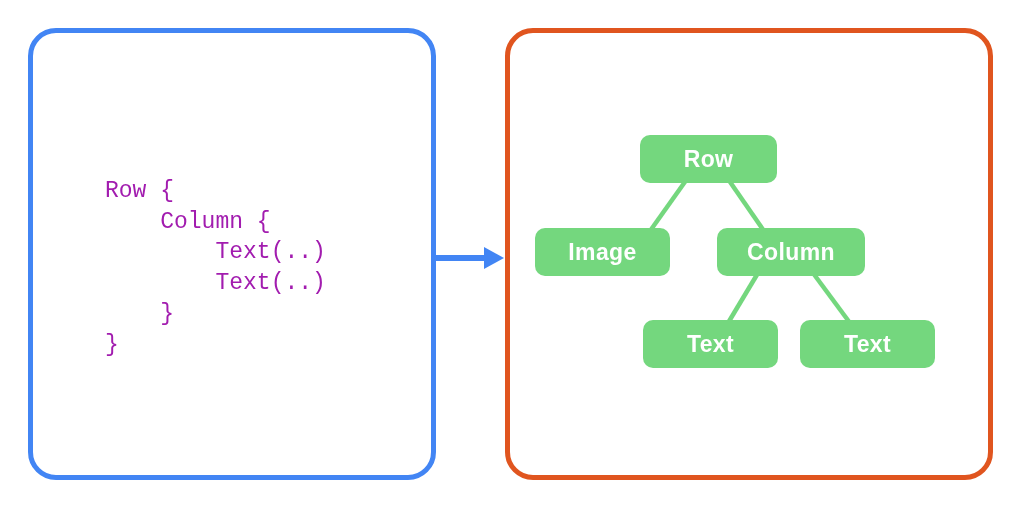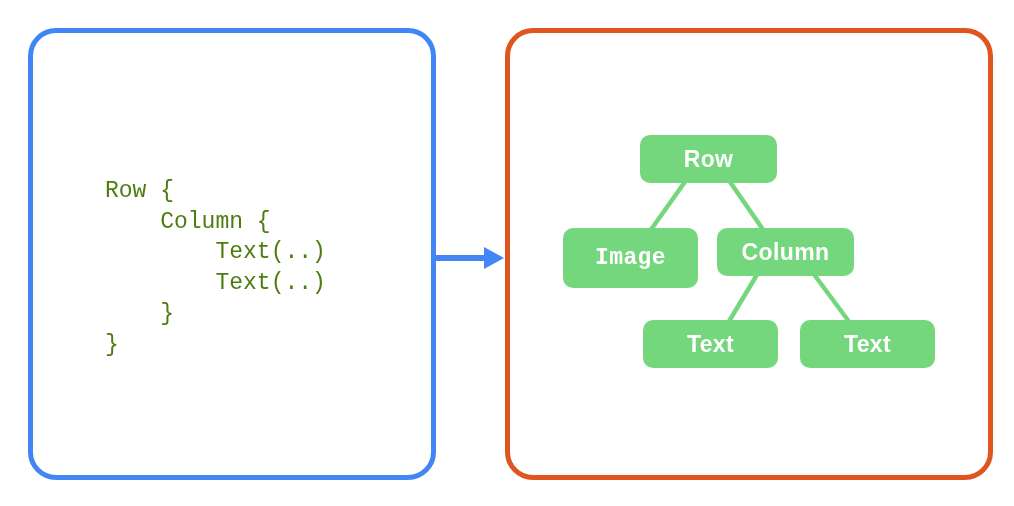--- a/index.html
+++ b/index.html
@@ -28,21 +28,21 @@
     border-radius: 28px;
     background: #ffffff;
   }
   .code-block {
     position: absolute;
     left: 105px;
     top: 176px;
     font-family: "Liberation Mono", "DejaVu Sans Mono", monospace;
     font-size: 23px;
     line-height: 30.7px;
-    color: #4d7c0f;
+    color: #a21caf;
   }
   .code-line {
     white-space: pre;
   }
 
   
   .arrow-svg {
     position: absolute;
     left: 434px;
     top: 240px;
@@ -77,22 +77,22 @@
     border-radius: 10px;
     color: #ffffff;
     font-size: 23px;
     font-weight: 700;
     letter-spacing: 0.4px;
     display: flex;
     align-items: center;
     justify-content: center;
   }
   .node-row    { left: 640px; top: 135px; width: 137px; height: 48px; }
-  .node-image  { left: 563px; top: 228px; width: 135px; height: 60px; font-family: Liberation Mono, monospace; }
-  .node-column { left: 717px; top: 228px; width: 137px; height: 48px; }
+  .node-image  { left: 535px; top: 228px; width: 135px; height: 48px; }
+  .node-column { left: 717px; top: 228px; width: 148px; height: 48px; }
   .node-text1  { left: 643px; top: 320px; width: 135px; height: 48px; }
   .node-text2  { left: 800px; top: 320px; width: 135px; height: 48px; }
 </style>
 </head>
 <body>
 
 <div class="canvas">
 
   <div class="code-box"></div>
   <div class="code-block">

